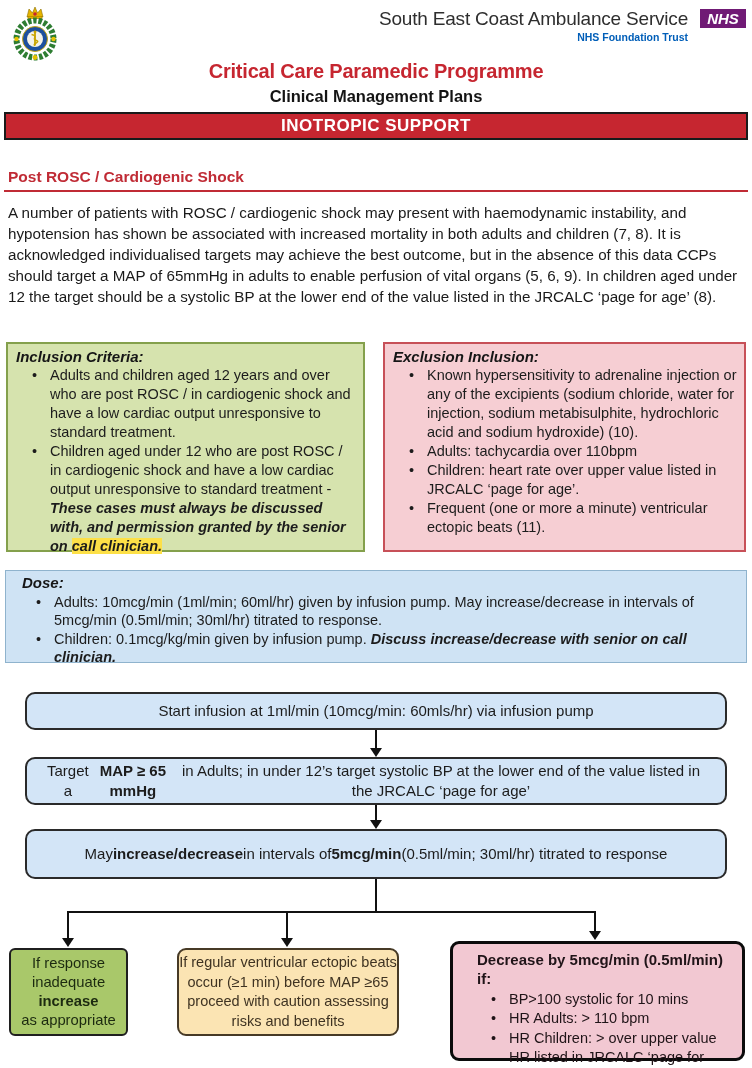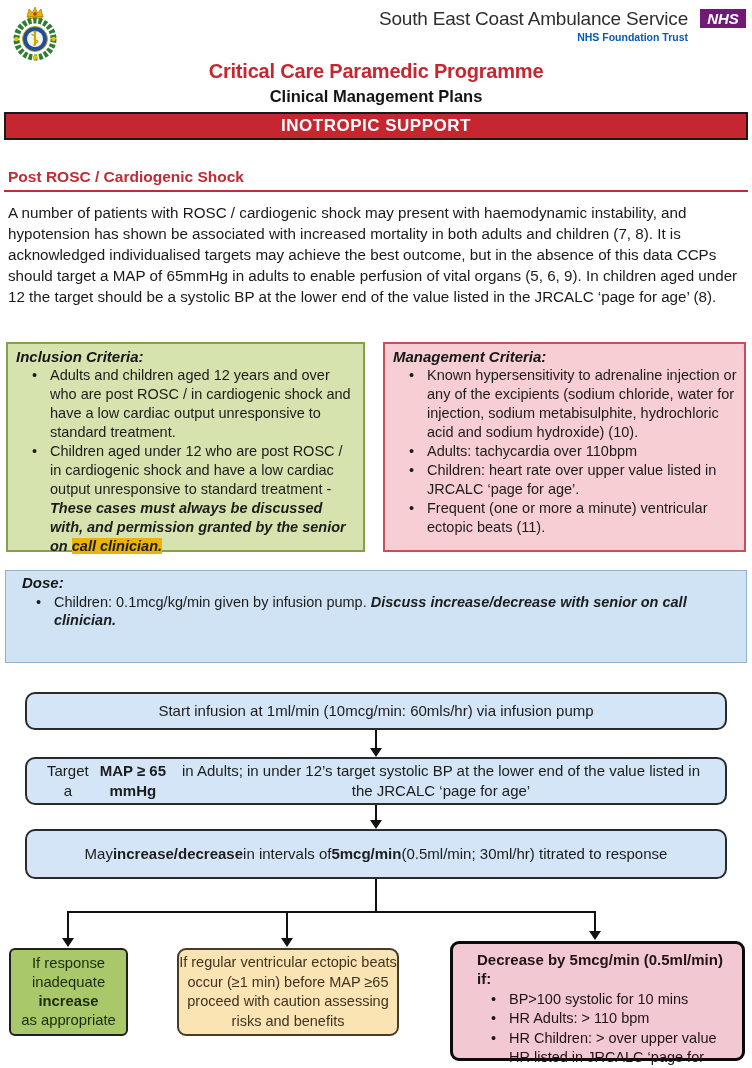--- a/index.html
+++ b/index.html
@@ -1,20 +1,20 @@
 <!DOCTYPE html>
 <html><head>
 <meta charset="utf-8">
 <style>
   html,body{margin:0;padding:0;background:#fff;}
   .page{position:relative;width:752px;height:1068px;background:#ffffff;overflow:hidden;
         font-family:"Liberation Sans", sans-serif;color:#1c1c1c;}
   .b{font-weight:700;}
   .i{font-style:italic;}
-  .hl{background:#eab308;}
+  .hl{background:#fde047;}
 
   
   .crest{position:absolute;left:8px;top:4px;width:54px;height:58px;}
   .org-name{position:absolute;right:64px;top:8px;font-size:19px;color:#2e2e2e;letter-spacing:-0.2px;}
   .nhs-logo{position:absolute;left:700px;top:9px;width:46px;height:19px;background:#701a75;color:#fff;
             font-style:italic;font-weight:700;font-size:15px;line-height:19px;text-align:center;}
   .trust-line{position:absolute;right:64px;top:31px;font-size:10.5px;font-weight:700;color:#005EB8;}
   .prog-title{position:absolute;left:0;top:60px;width:752px;text-align:center;
               font-size:20px;font-weight:700;color:#c62630;letter-spacing:-0.2px;}
   .subtitle{position:absolute;left:0;top:87px;width:752px;text-align:center;
@@ -101,32 +101,33 @@
 
   <div class="critbox inclusion">
     <div class="box-title">Inclusion Criteria:</div>
     <ul class="bullets">
       <li><span>Adults and children aged 12 years and over who are post ROSC / in cardiogenic shock and have a low cardiac output unresponsive to standard treatment.</span></li>
       <li><span>Children aged under 12 who are post ROSC / in cardiogenic shock and have a low cardiac output unresponsive to standard treatment - </span><span class="b i">These cases must always be discussed with, and permission granted by the senior on </span><span class="b i hl">call clinician.</span></li>
     </ul>
   </div>
 
   <div class="critbox exclusion">
-    <div class="box-title">Management Criteria:</div>
+    <div class="box-title">Exclusion Inclusion:</div>
     <ul class="bullets">
       <li><span>Known hypersensitivity to adrenaline injection or any of the excipients (sodium chloride, water for injection, sodium metabisulphite, hydrochloric acid and sodium hydroxide) (10).</span></li>
       <li><span>Adults: tachycardia over 110bpm</span></li>
       <li><span>Children: heart rate over upper value listed in JRCALC ‘page for age’.</span></li>
       <li><span>Frequent (one or more a minute) ventricular ectopic beats (11).</span></li>
     </ul>
   </div>
 
   <div class="dosebox">
     <div class="box-title">Dose:</div>
     <ul class="bullets">
+      <li><span>Adults: 10mcg/min (1ml/min; 60ml/hr) given by infusion pump. May increase/decrease in intervals of 5mcg/min (0.5ml/min; 30ml/hr) titrated to response.</span></li>
       <li><span>Children: 0.1mcg/kg/min given by infusion pump. </span><span class="b i">Discuss increase/decrease with senior on call clinician.</span></li>
     </ul>
   </div>
 
   <div class="fbox f1">
       <span>Start infusion at 1ml/min (10mcg/min: 60mls/hr) via infusion pump</span>
     </div>
   <div class="vl" style="left:375px;top:730px;height:19px;"></div>
   <div class="ah" style="left:370px;top:748px;"></div>
 

